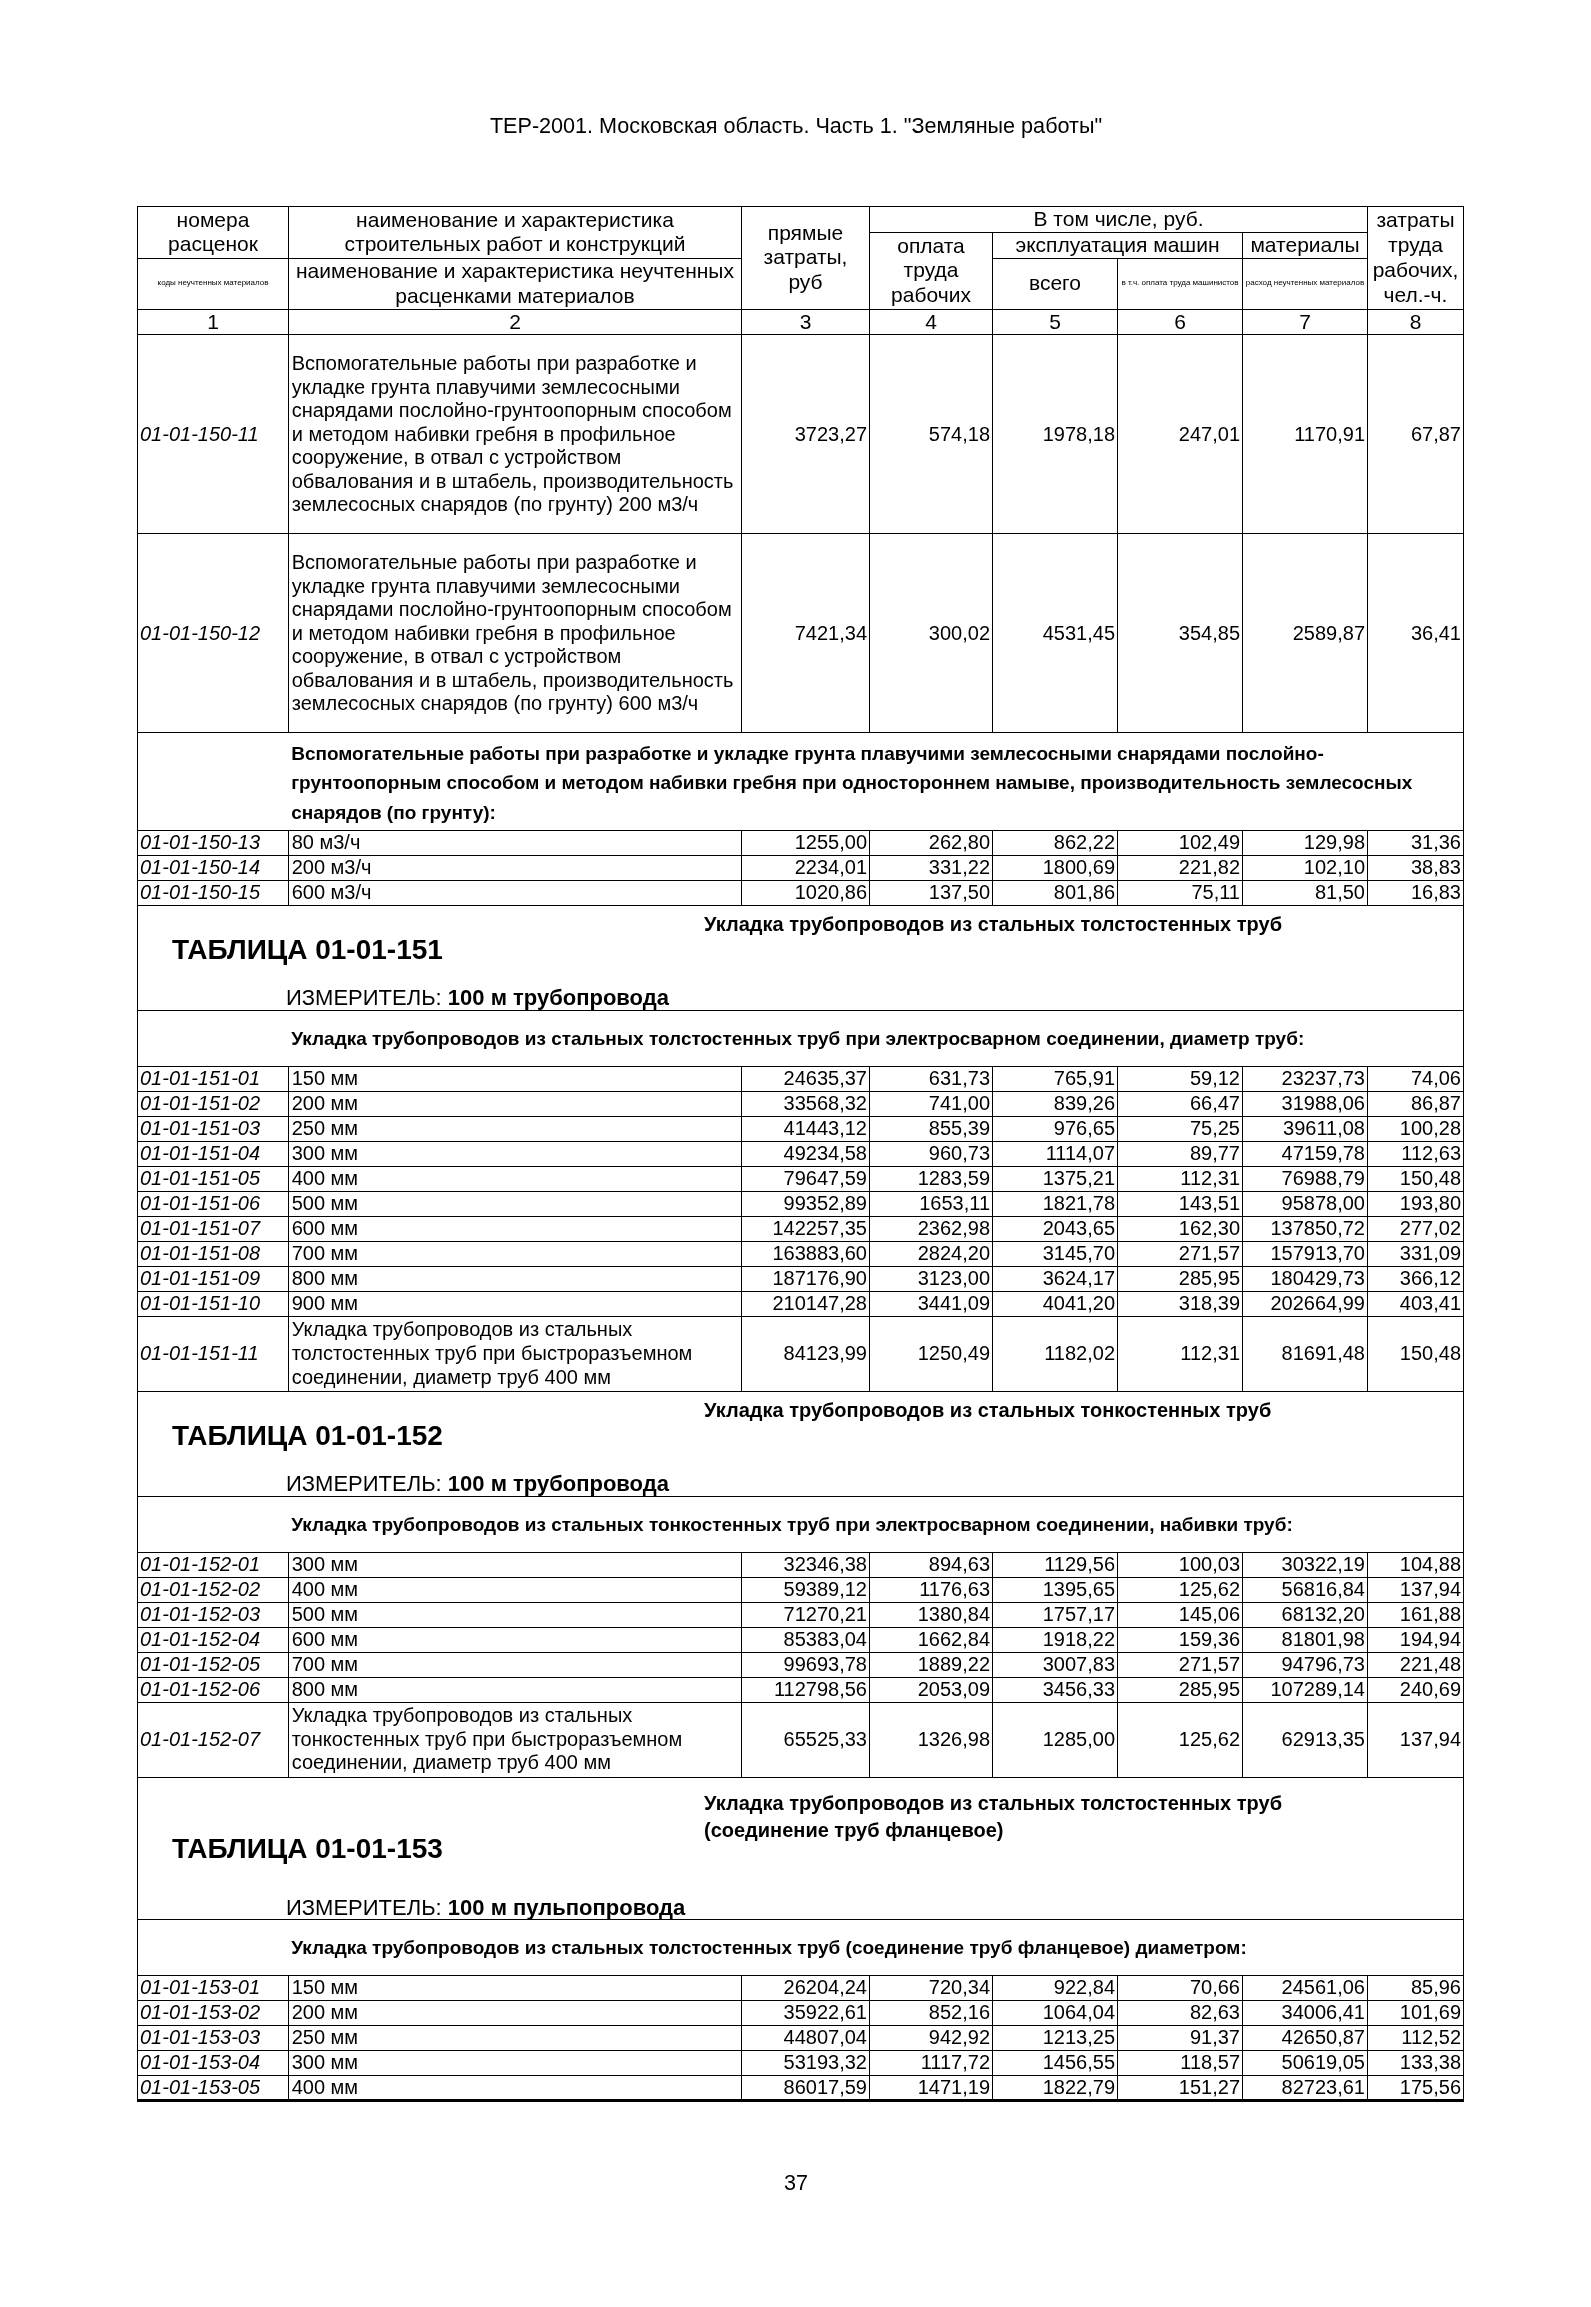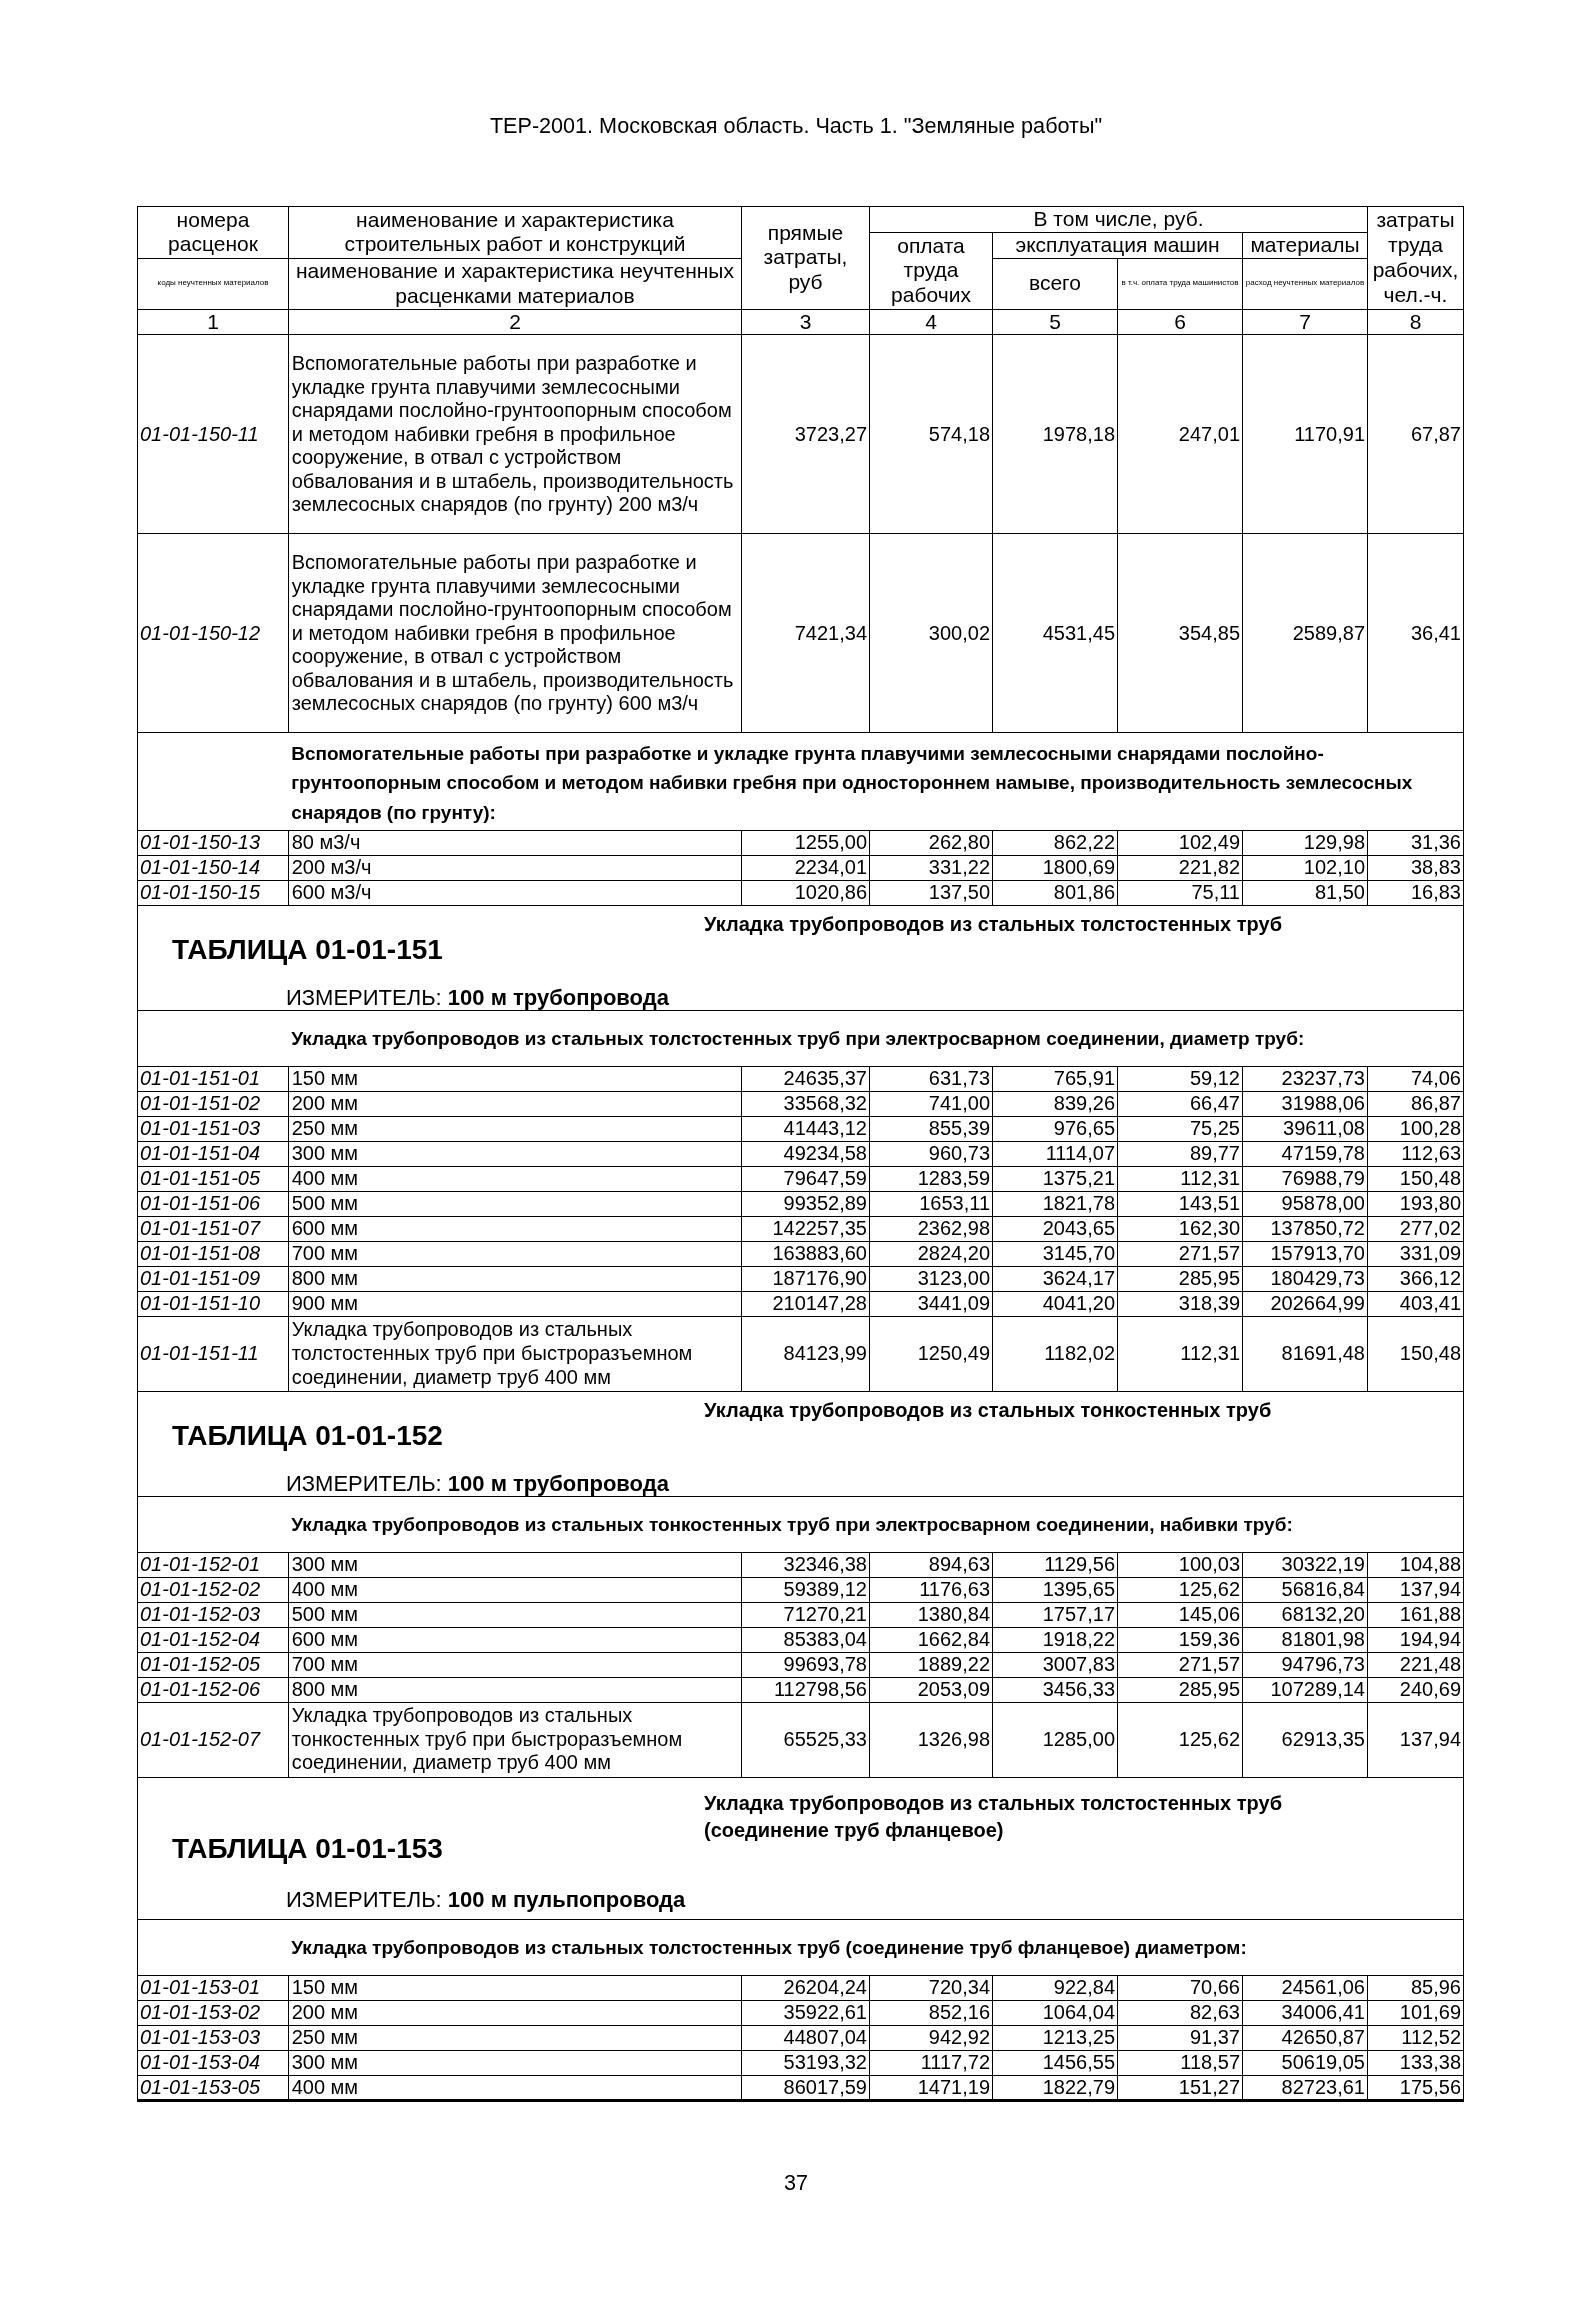--- a/index.html
+++ b/index.html
@@ -333,21 +333,21 @@
         <td class="num">125,62</td>
         <td class="num">62913,35</td>
         <td class="num">137,94</td>
       </tr>
 
   <tr class="thick-top" style="height:141px">
     <td colspan="8" style="padding:0;">
       <div style="position:relative;height:141px;">
         <div class="tbl-label" style="position:absolute;left:34px;top:54px;">ТАБЛИЦА 01-01-153</div>
         <div class="tbl-title" style="position:absolute;left:566px;top:12px;width:593px;">Укладка трубопроводов из стальных толстостенных труб (соединение труб фланцевое)</div>
-        <div class="measure" style="position:absolute;left:148px;top:109px;"><span>ИЗМЕРИТЕЛЬ:</span> <b>100 м пульпопровода</b></div>
+        <div class="measure" style="position:absolute;left:148px;top:117px;"><span>ИЗМЕРИТЕЛЬ:</span> <b>100 м пульпопровода</b></div>
       </div>
     </td>
   </tr>
   <tr class="thick-top">
     <td style="border-right:none"></td>
     <td class="sub-title" colspan="7" style="border-left:none">Укладка трубопроводов из стальных толстостенных труб (соединение труб фланцевое) диаметром:</td>
   </tr>
   <tr class="thick-top row">
         <td class="code">01-01-153-01</td>
         <td class="desc">150 мм</td>

